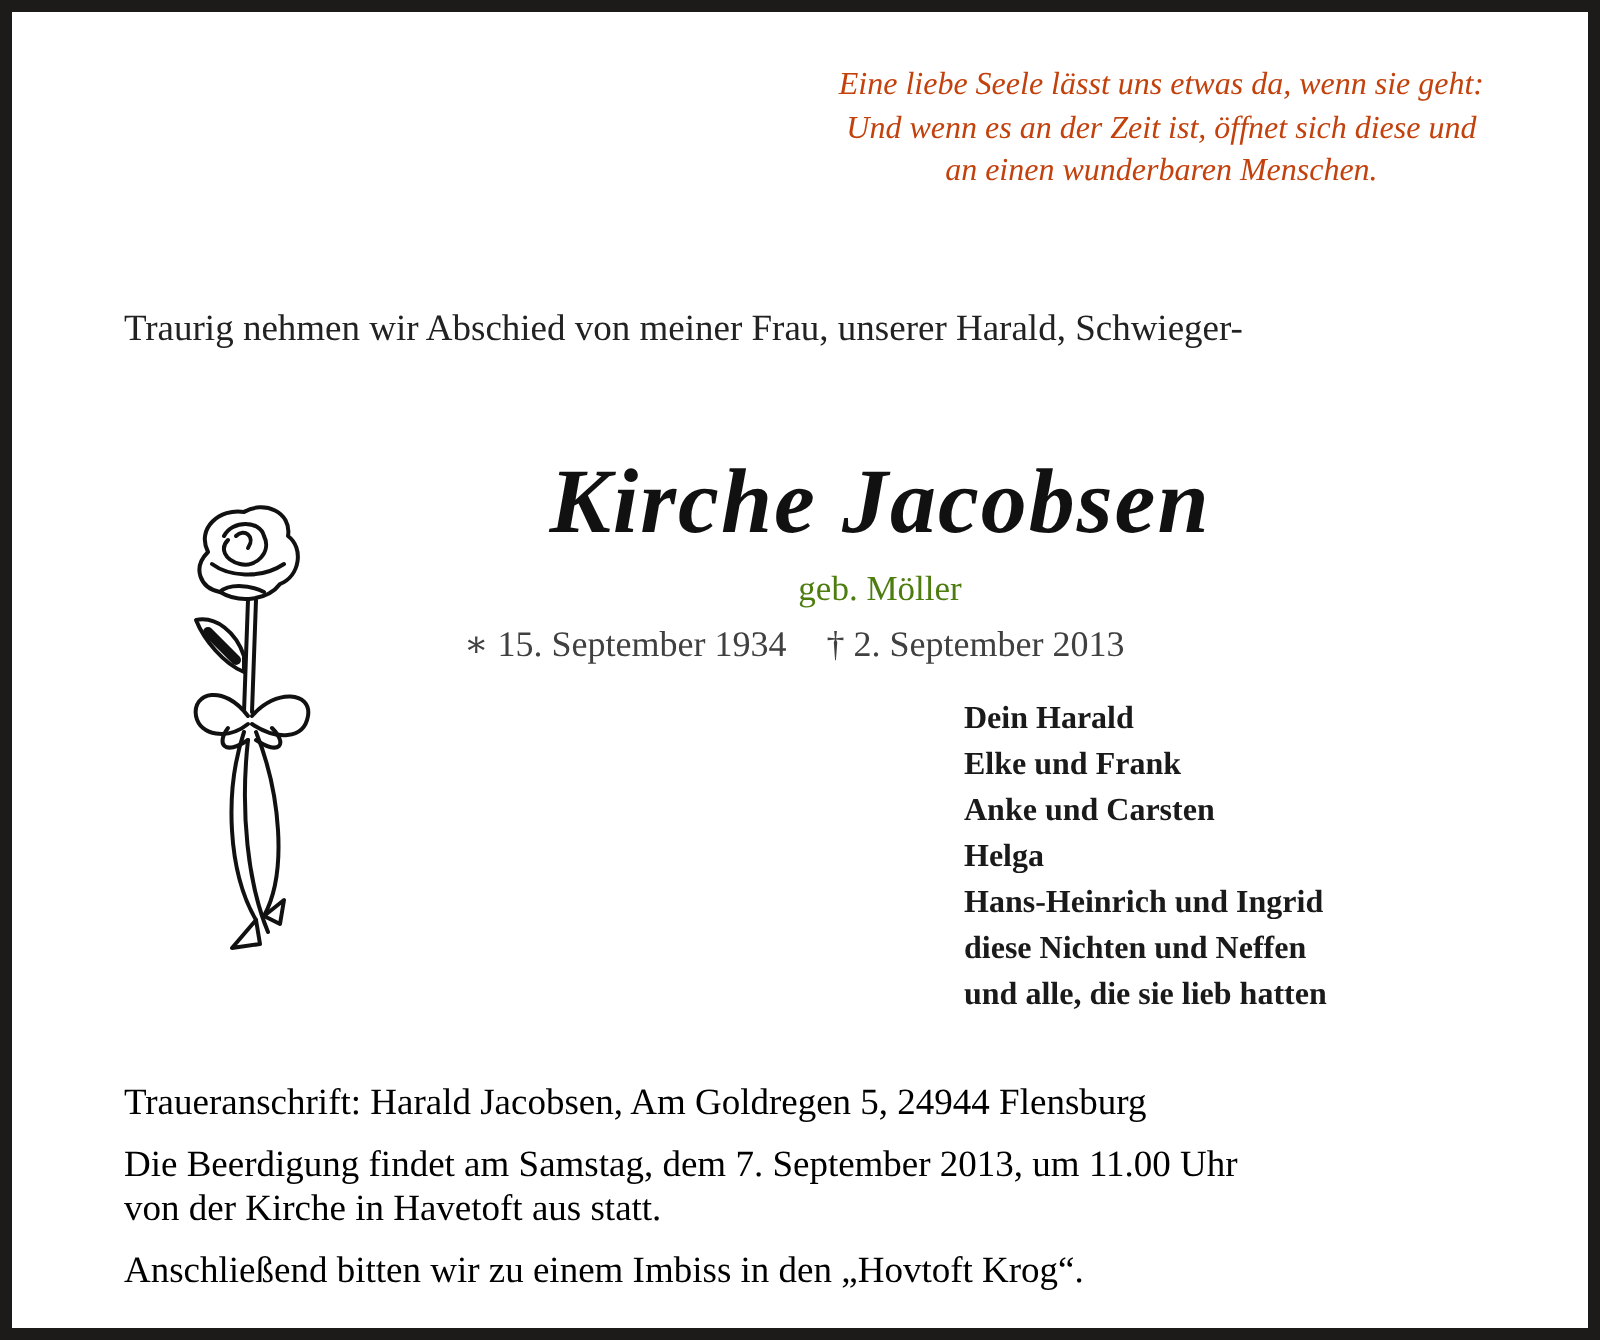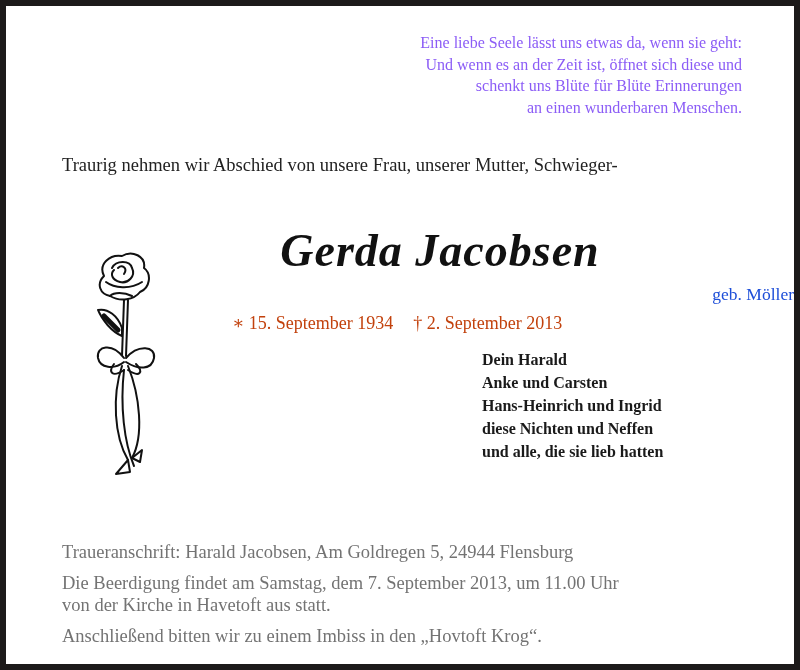--- a/index.html
+++ b/index.html
@@ -3,69 +3,68 @@
 <meta charset="utf-8">
 <style>
   html, body { margin: 0; padding: 0; }
   body { width: 800px; height: 670px; background: #1d1a1a; position: relative; overflow: hidden; }
   .page {
     position: absolute; left: 6px; top: 6px; width: 788px; height: 658px;
     background: #ffffff; color: #1a1a1a;
     font-family: "Liberation Serif", "DejaVu Serif", serif;
   }
   .poem {
-    position: absolute; right: 52px; top: 26px; text-align: right;
-    font-size: 16px; line-height: 21.5px; color: #8b5cf6;
+    position: absolute; right: 52px; top: 26px; text-align: center;
+    font-style: italic; font-size: 16px; line-height: 21.5px; color: #c2410c;
   }
   .poem div { white-space: nowrap; }
   .intro {
     position: absolute; left: 56px; top: 148px; width: 690px;
     font-size: 18.5px; line-height: 23px; color: #222;
   }
   .intro div { white-space: nowrap; }
   .rose { position: absolute; left: 78px; top: 240px; width: 80px; height: 240px; }
   .name {
     position: absolute; left: 0; width: 788px; top: 218px; text-align: center;
     font-style: italic; font-weight: bold; font-size: 46px; letter-spacing: 1px; color: #111;
     padding-left: 80px; box-sizing: border-box;
   }
   .maiden {
-    position: absolute; left: 0; width: 788px; top: 278px; text-align: right;
-    font-size: 17.5px; color: #1d4ed8; padding-left: 80px; box-sizing: border-box;
+    position: absolute; left: 0; width: 788px; top: 278px; text-align: center;
+    font-size: 17.5px; color: #4d7c0f; padding-left: 80px; box-sizing: border-box;
   }
   .dates {
-    position: absolute; left: 226px; top: 306px; font-size: 18px; color: #c2410c; white-space: nowrap; text-align: center;
+    position: absolute; left: 226px; top: 306px; font-size: 18px; color: #404040; white-space: nowrap; text-align: center;
   }
   .dates span { display: inline-block; }
   .dates .gap { width: 20px; }
   .family {
     position: absolute; left: 476px; top: 342px;
     font-weight: bold; font-size: 16px; line-height: 23px; color: #1a1a1a;
   }
   .family div { white-space: nowrap; }
   .footer {
     position: absolute; left: 56px; top: 526px; width: 700px;
-    font-size: 18.5px; line-height: 22px; color: #737373;
+    font-size: 18.5px; line-height: 22px; color: #000000;
   }
   .footer p { margin: 0 0 9px 0; }
 </style>
 </head>
 <body>
 
 <div class="page">
 
   <div class="poem">
     <div>Eine liebe Seele lässt uns etwas da, wenn sie geht:</div>
     <div>Und wenn es an der Zeit ist, öffnet sich diese und</div>
-    <div>schenkt uns Blüte für Blüte Erinnerungen</div>
     <div>an einen wunderbaren Menschen.</div>
   </div>
 
   <div class="intro">
-    <div>Traurig nehmen wir Abschied von unsere Frau, unserer Mutter, Schwieger-</div>
+    <div>Traurig nehmen wir Abschied von meiner Frau, unserer Harald, Schwieger-</div>
   </div>
 
   <div class="rose">
     <svg width="80" height="240" viewBox="0 0 80 240" fill="none" stroke="#111" stroke-width="2" stroke-linejoin="round" stroke-linecap="round">
 
       <path d="M20 30 C14 18 26 8 38 10 C48 4 62 10 60 22 C68 28 66 42 56 46 C50 54 36 56 26 50 C16 48 12 38 20 30 Z" fill="#fff"></path>
       <path d="M28 22 C32 14 46 14 48 22 C52 30 44 38 36 36 C28 34 26 28 30 24"></path>
       <path d="M34 22 C38 18 44 22 40 28"></path>
       <path d="M22 36 C30 42 46 44 58 36"></path>
       <path d="M26 50 C30 46 40 46 48 50"></path>
@@ -82,29 +81,31 @@
       <path d="M52 118 C60 126 56 132 44 124"></path>
 
       <path d="M38 120 C28 150 30 190 44 214"></path>
       <path d="M44 120 C56 150 60 190 48 212"></path>
       <path d="M40 124 C36 160 40 196 50 220"></path>
       <path d="M44 214 L32 228 L46 226 Z" fill="#fff"></path>
       <path d="M48 212 L58 204 L56 216 Z" fill="#fff"></path>
     </svg>
   </div>
 
-  <div class="name">Gerda Jacobsen</div>
+  <div class="name">Kirche Jacobsen</div>
   <div class="maiden">geb. Möller</div>
   <div class="dates">
     <span>∗ 15. September 1934</span><span class="gap"></span><span>† 2. September 2013</span>
   </div>
 
   <div class="family">
     <div>Dein Harald</div>
+    <div>Elke und Frank</div>
     <div>Anke und Carsten</div>
+    <div>Helga</div>
     <div>Hans-Heinrich und Ingrid</div>
     <div>diese Nichten und Neffen</div>
     <div>und alle, die sie lieb hatten</div>
   </div>
 
   <div class="footer">
     <p></p>
       <div>Traueranschrift: Harald Jacobsen, Am Goldregen 5, 24944 Flensburg</div>
       <p></p>
     <p>

